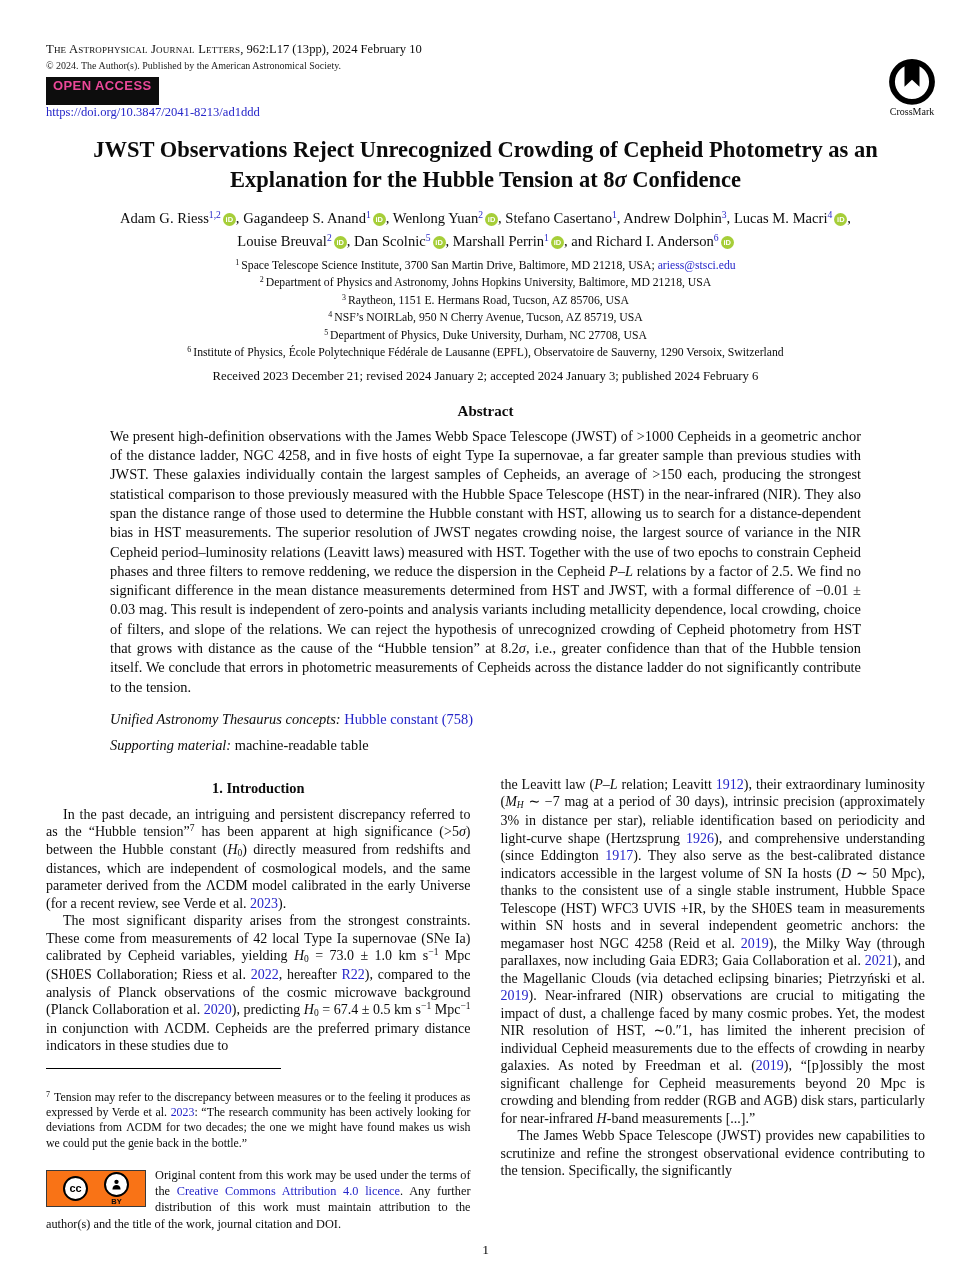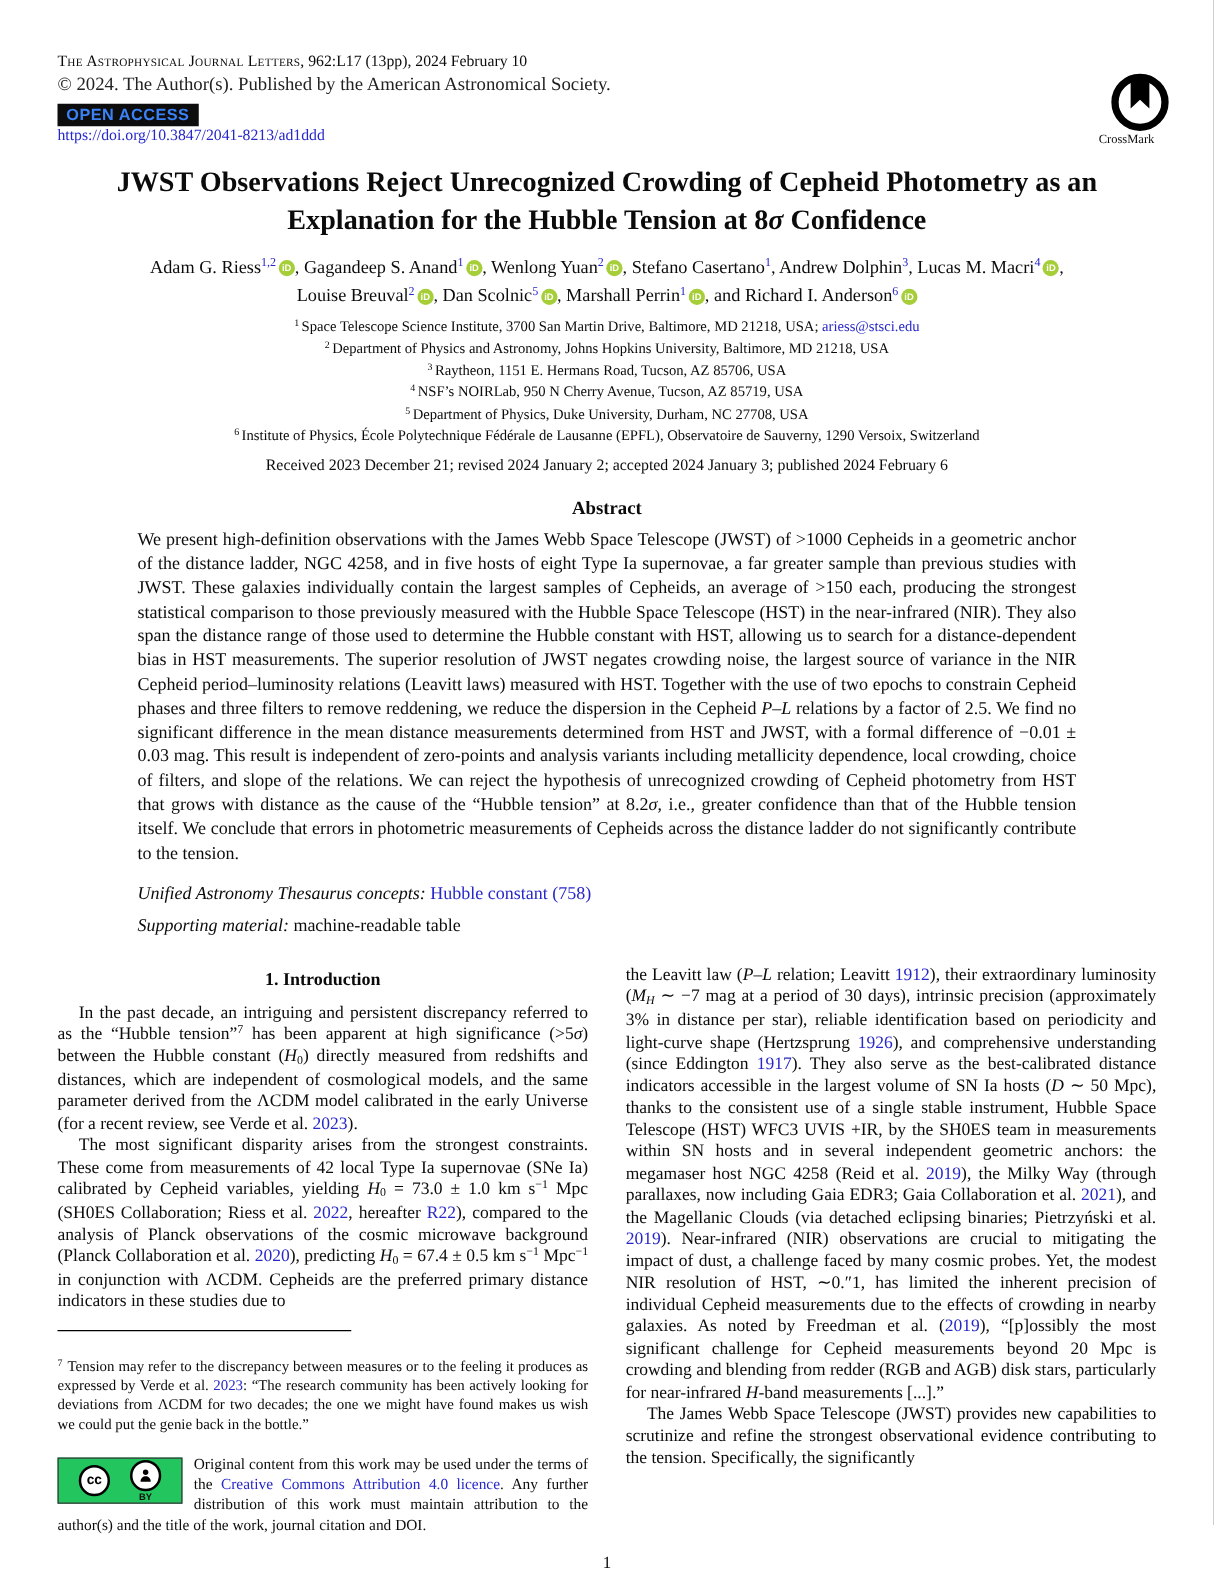--- a/index.html
+++ b/index.html
@@ -13,24 +13,24 @@
     width:971px;height:1276px;margin:0 auto;background:#fff;color:var(--ink);
     font-family:"Liberation Serif",serif;position:relative;overflow:hidden;
   }
   .inner{padding:42px 46px 0 46px;}
 
   
   .hdr{display:flex;justify-content:space-between;align-items:flex-start;font-size:12.6px;flex-direction:column;}
   .hdr-left{max-width:640px;}
   .journal-line .seg-sc{font-variant:small-caps;letter-spacing:.2px;}
   .doi-link{color:var(--link);white-space:nowrap;margin-right:34px;}
-  .copyright{font-size:15px;margin-top:3px;color:#222;}
-  .oa-badge{display:inline-block;background:#0d0d0d;color:#3b82f6;font-family:"Liberation Sans",sans-serif;
-    font-weight:700;font-size:13px;letter-spacing:.4px;padding:1px 7px 2px;margin-top:6px;}
-  .crossmark{position:absolute;top:56px;right:26px;width:66px;text-align:left;cursor:pointer;}
+  .copyright{font-size:10px;margin-top:3px;color:#222;}
+  .oa-badge{display:inline-block;background:#0d0d0d;color:#ec4899;font-family:"Liberation Sans",sans-serif;
+    font-weight:700;font-size:13px;letter-spacing:.4px;padding:1px 7px 12px;margin-top:6px;}
+  .crossmark{position:absolute;top:56px;right:26px;width:66px;text-align:center;cursor:pointer;}
   .crossmark svg{display:block;margin:0 auto;}
   .crossmark-label{font-size:10px;margin-top:0;}
 
   
   .title{text-align:center;font-weight:700;font-size:22.5px;line-height:1.34;margin-top:15px;padding:0 26px;}
   .authors{text-align:center;font-size:14.6px;margin-top:12px;line-height:1.55;}
   .author-sup{color:var(--link);font-size:.66em;vertical-align:.55em;text-align:right;}
   .orcid{display:inline-block;width:13px;height:13px;border-radius:50%;background:var(--orcid);color:#fff;
     font-family:"Liberation Sans",sans-serif;font-weight:700;font-size:7.5px;line-height:13px;
     vertical-align:.12em;margin-left:2px;cursor:pointer;}
@@ -50,21 +50,21 @@
   p.para{margin:0;text-indent:17px;}
   p.para.noindent{text-indent:0;}
 
   
   .fn-rule{width:235px;border-top:1.4px solid #000;margin-top:13px;}
   .fn{font-size:11.9px;line-height:1.28;margin-top:21px;text-align:justify;}
   .fn-marker{font-size:.68em;vertical-align:.5em;margin-right:4px;}
 
   
   .license{margin-top:16px;font-size:12.3px;line-height:1.33;text-align:justify;}
-  .cc-badge{float:left;width:100px;height:37px;background:#22c55e;border:1.5px solid #3a3a3a;
+  .cc-badge{float:left;width:100px;height:37px;background:#f97316;border:1.5px solid #3a3a3a;
     margin:3px 9px 2px 0;display:flex;align-items:center;justify-content:space-evenly;cursor:pointer;}
   .cc-circle{width:25px;height:25px;border-radius:50%;border:2.6px solid #000;background:#fff;
     display:flex;align-items:center;justify-content:center;font-family:"Liberation Sans",sans-serif;
     font-weight:700;font-size:11px;color:#000;}
   .by-wrap{display:flex;flex-direction:column;align-items:center;}
   .by-label{font-family:"Liberation Sans",sans-serif;font-weight:700;font-size:7.5px;line-height:1;margin-top:1px;}
 
   .page-num{position:absolute;bottom:18px;left:0;right:0;text-align:center;font-size:13.5px;}
 
   

